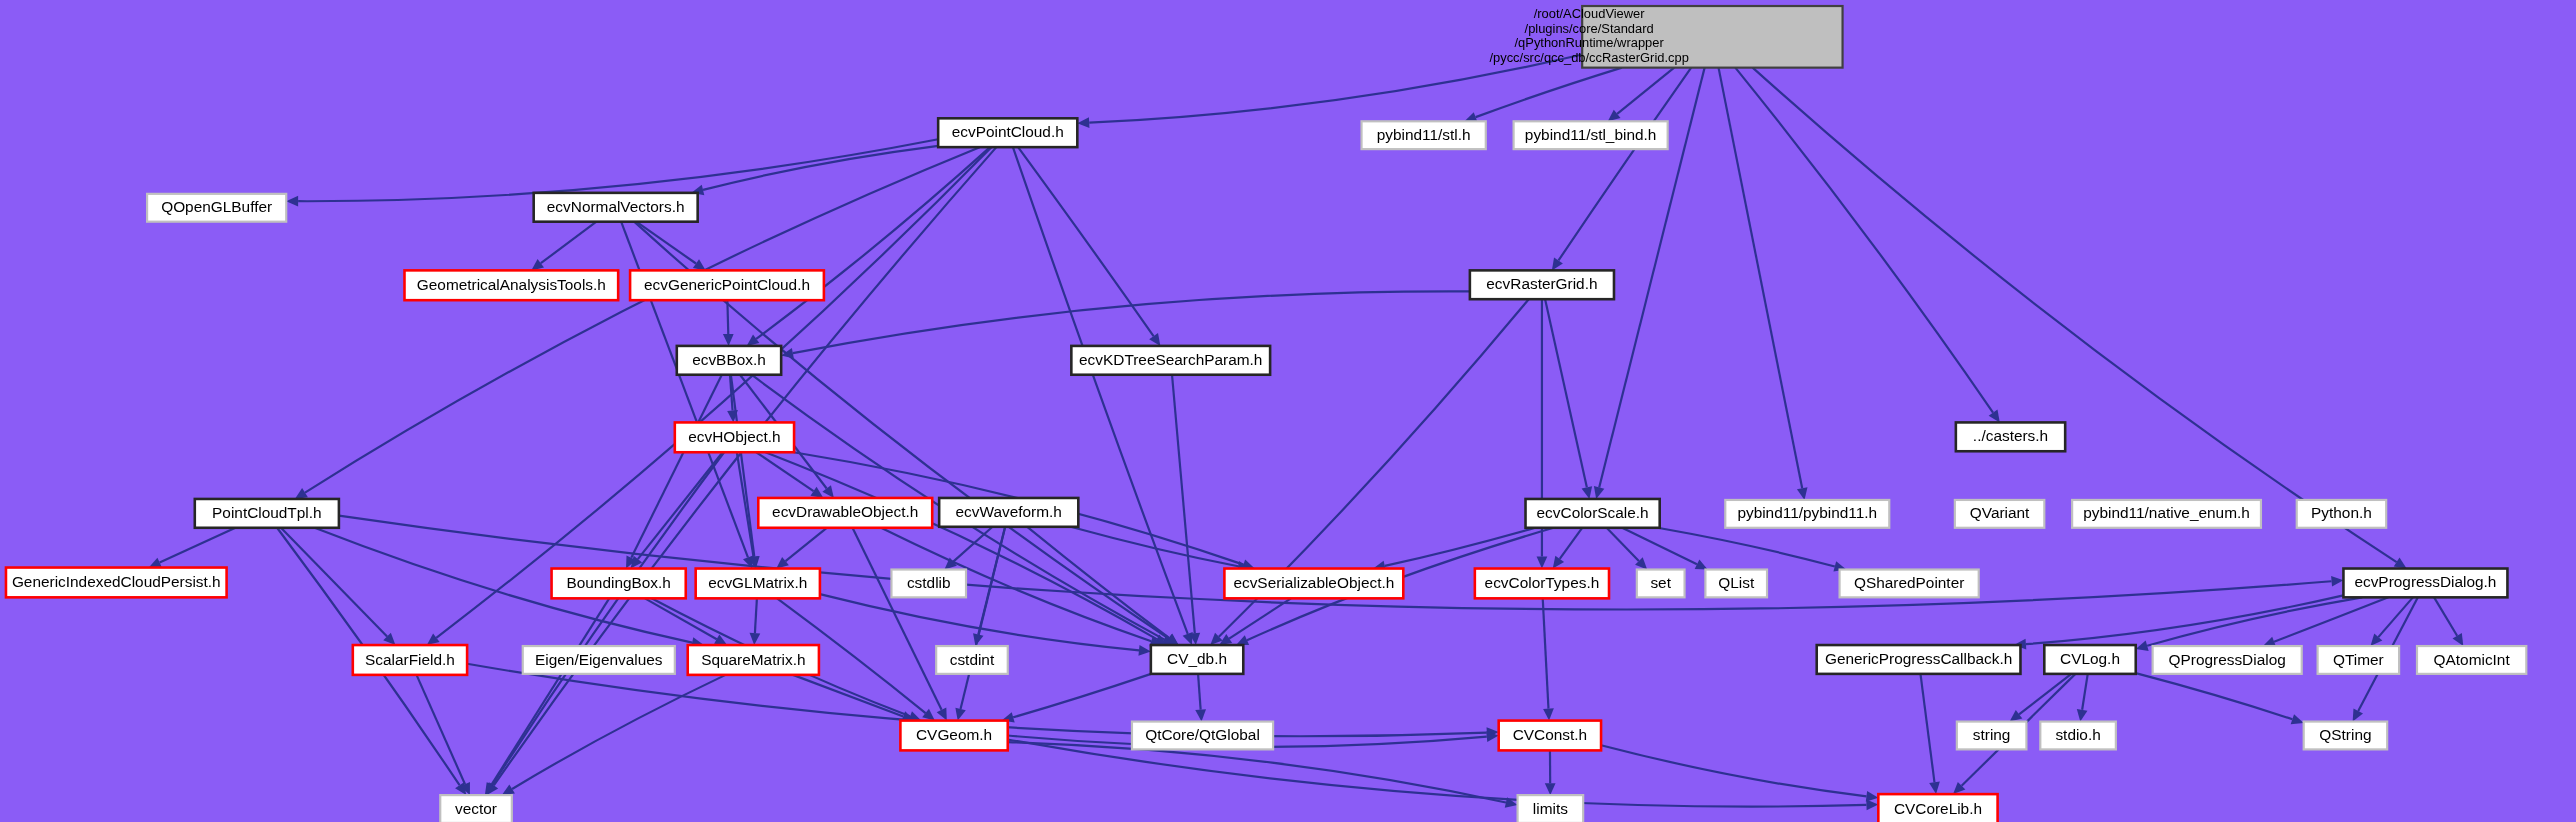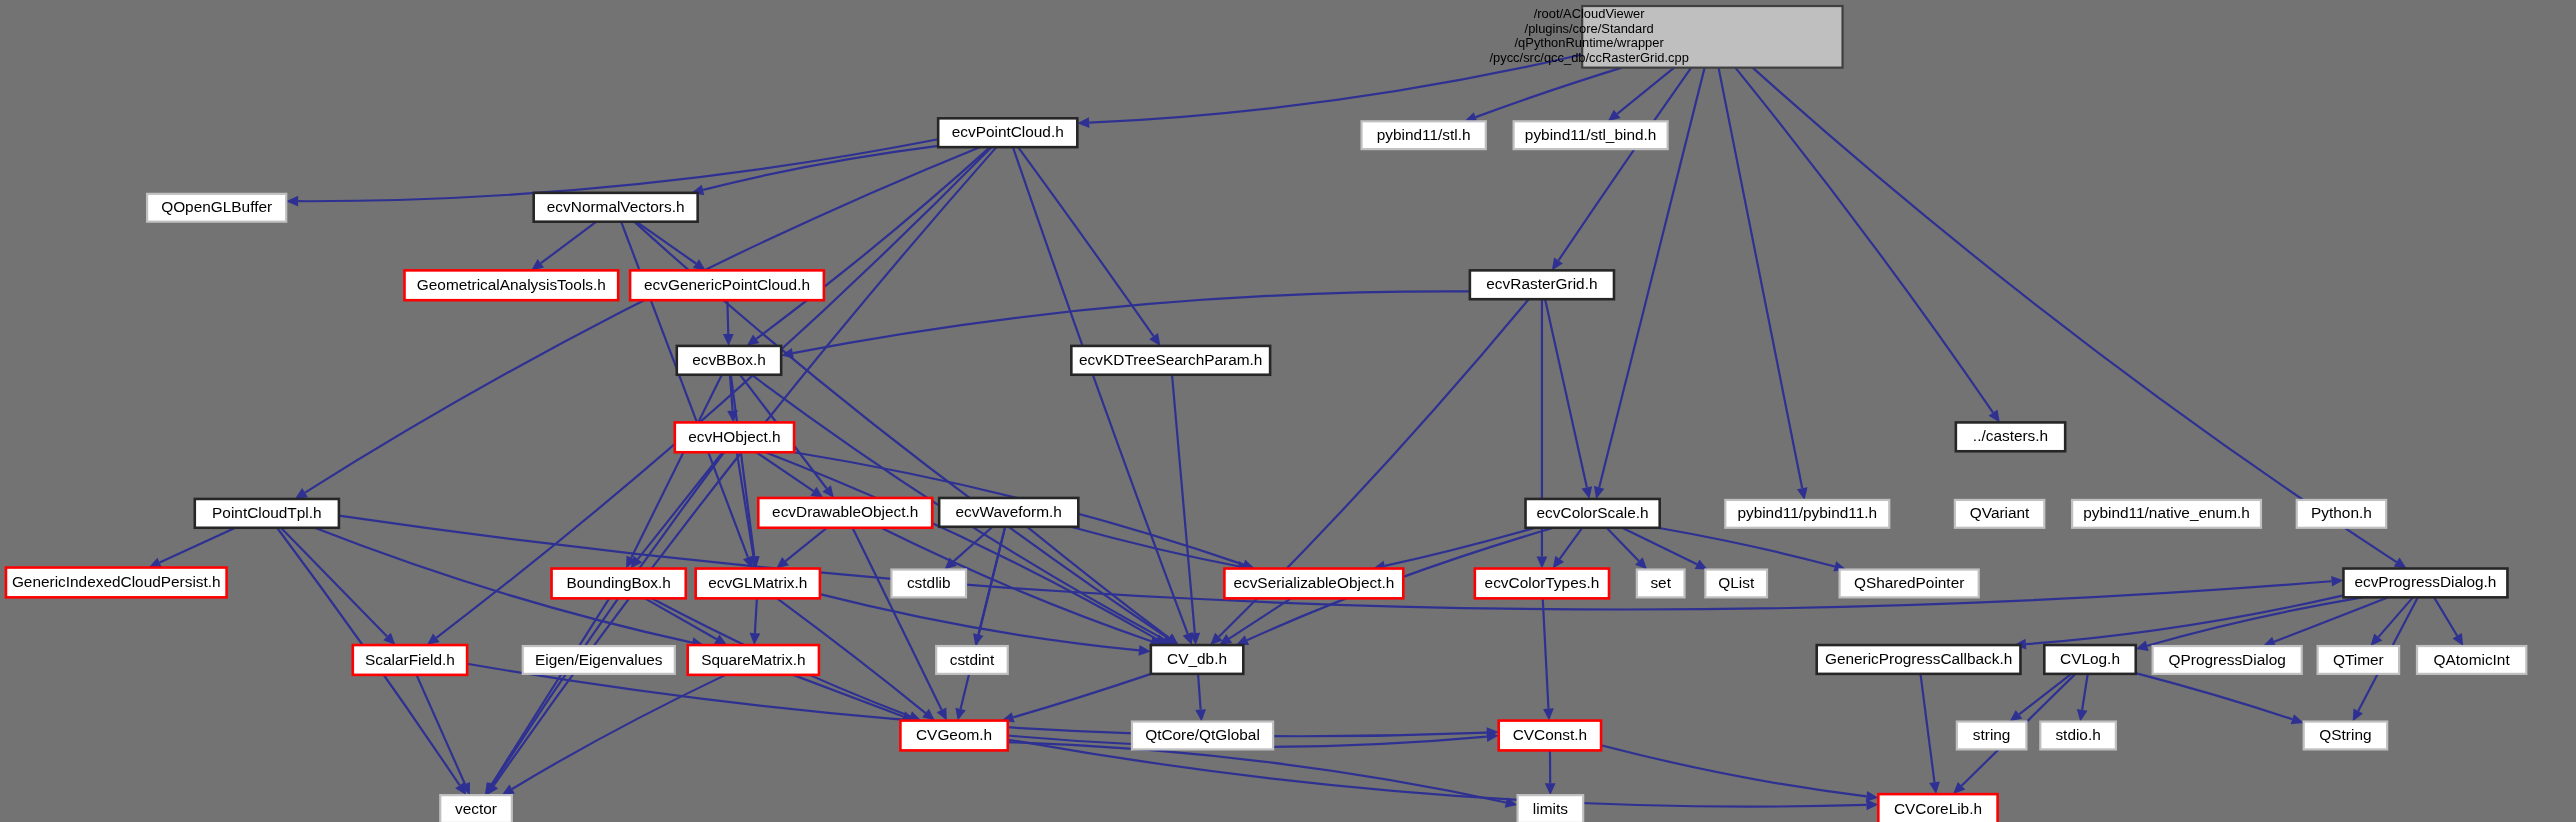--- a/index.html
+++ b/index.html
@@ -4,21 +4,21 @@
 <style>
   html, body {
     margin: 0;
     padding: 0;
     background: #ffffff;
   }
   #graph-root {
     position: relative;
     width: 2576px;
     height: 823px;
-    background: #737373;
+    background: #8b5cf6;
     font-family: "Liberation Sans", sans-serif;
     overflow: hidden;
   }
   svg.graph-canvas {
     position: absolute;
     top: 0; left: 0;
     width: 2576px;
     height: 823px;
   }
   .edge {

